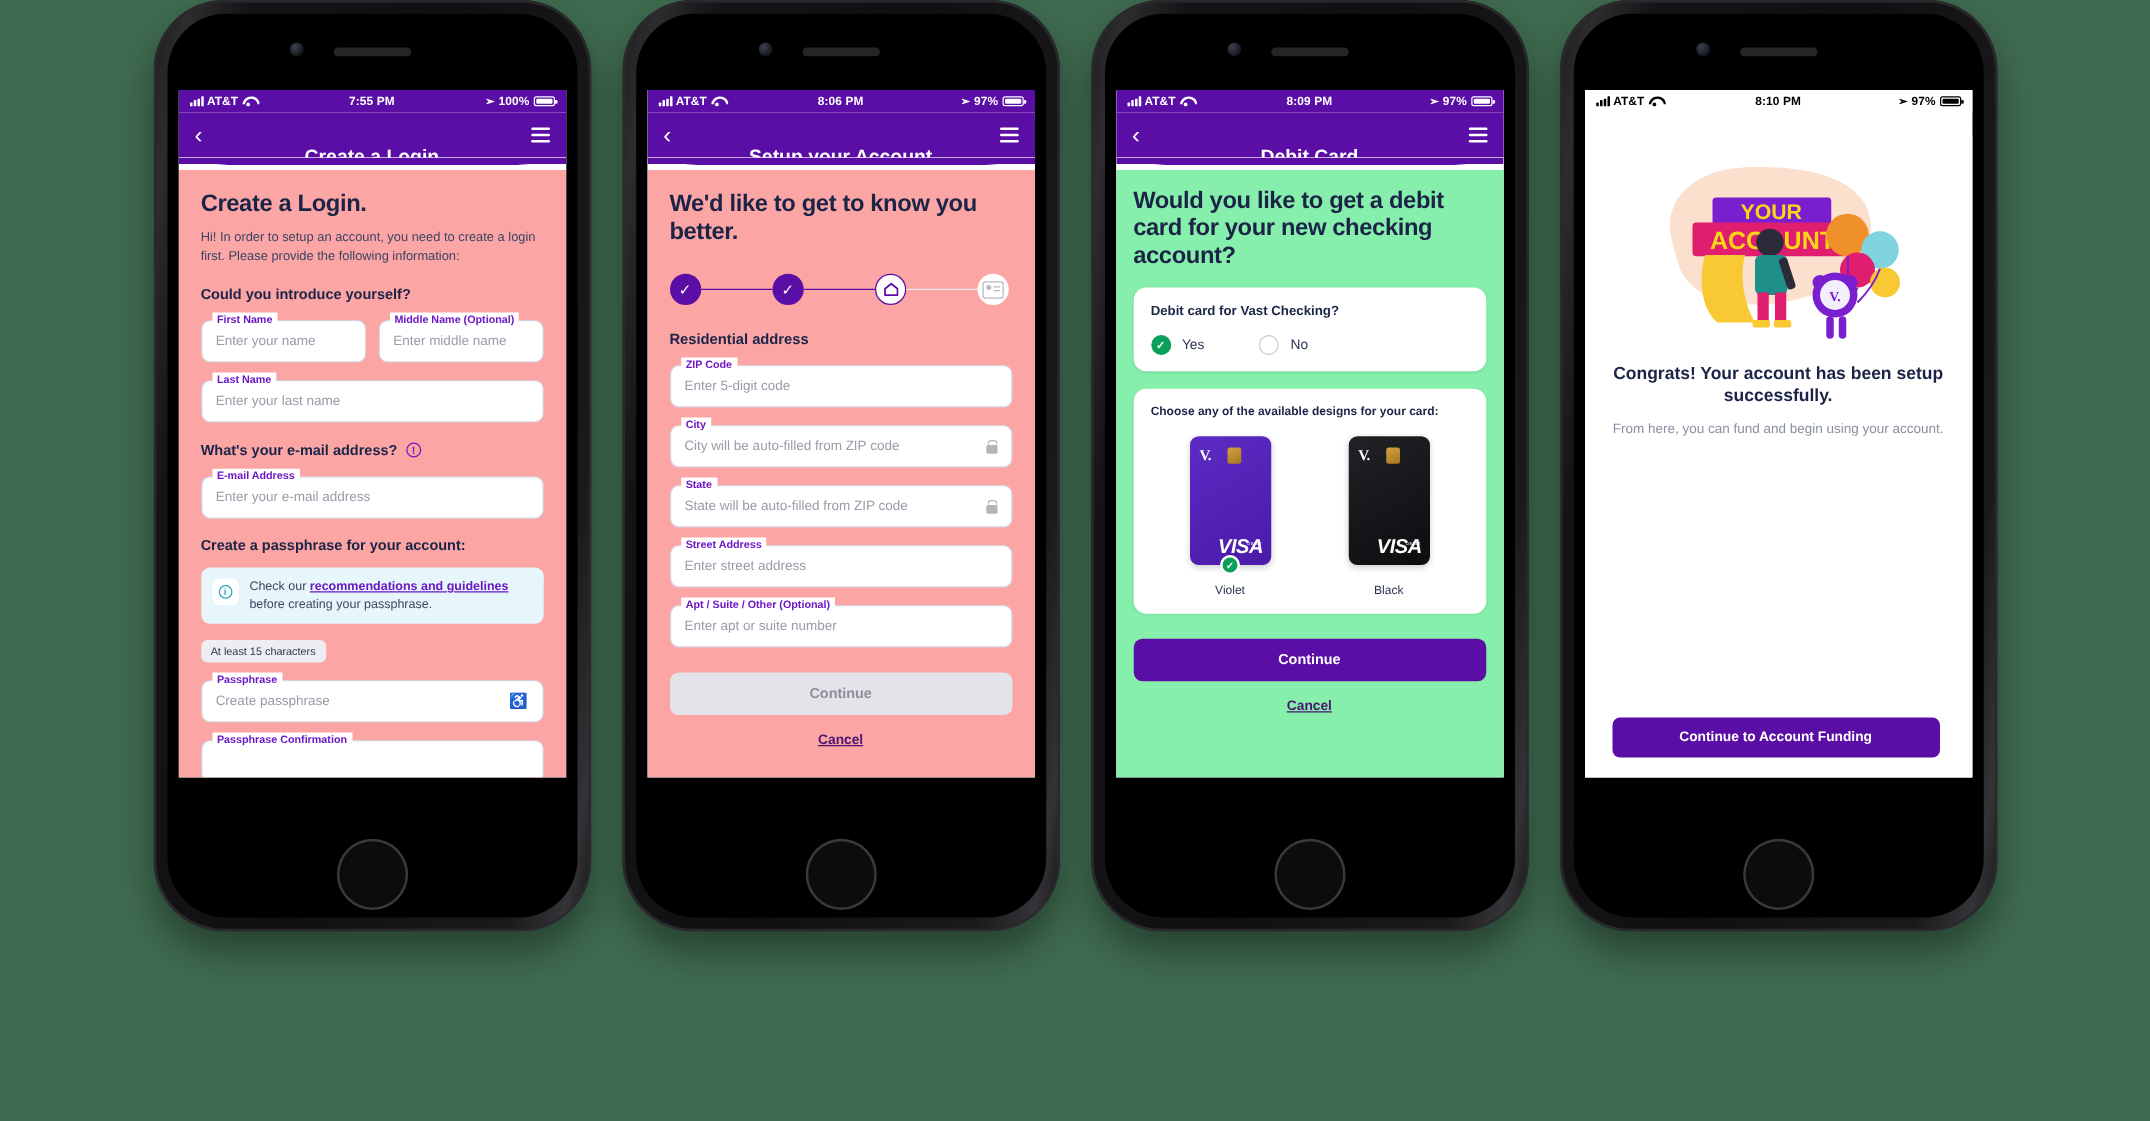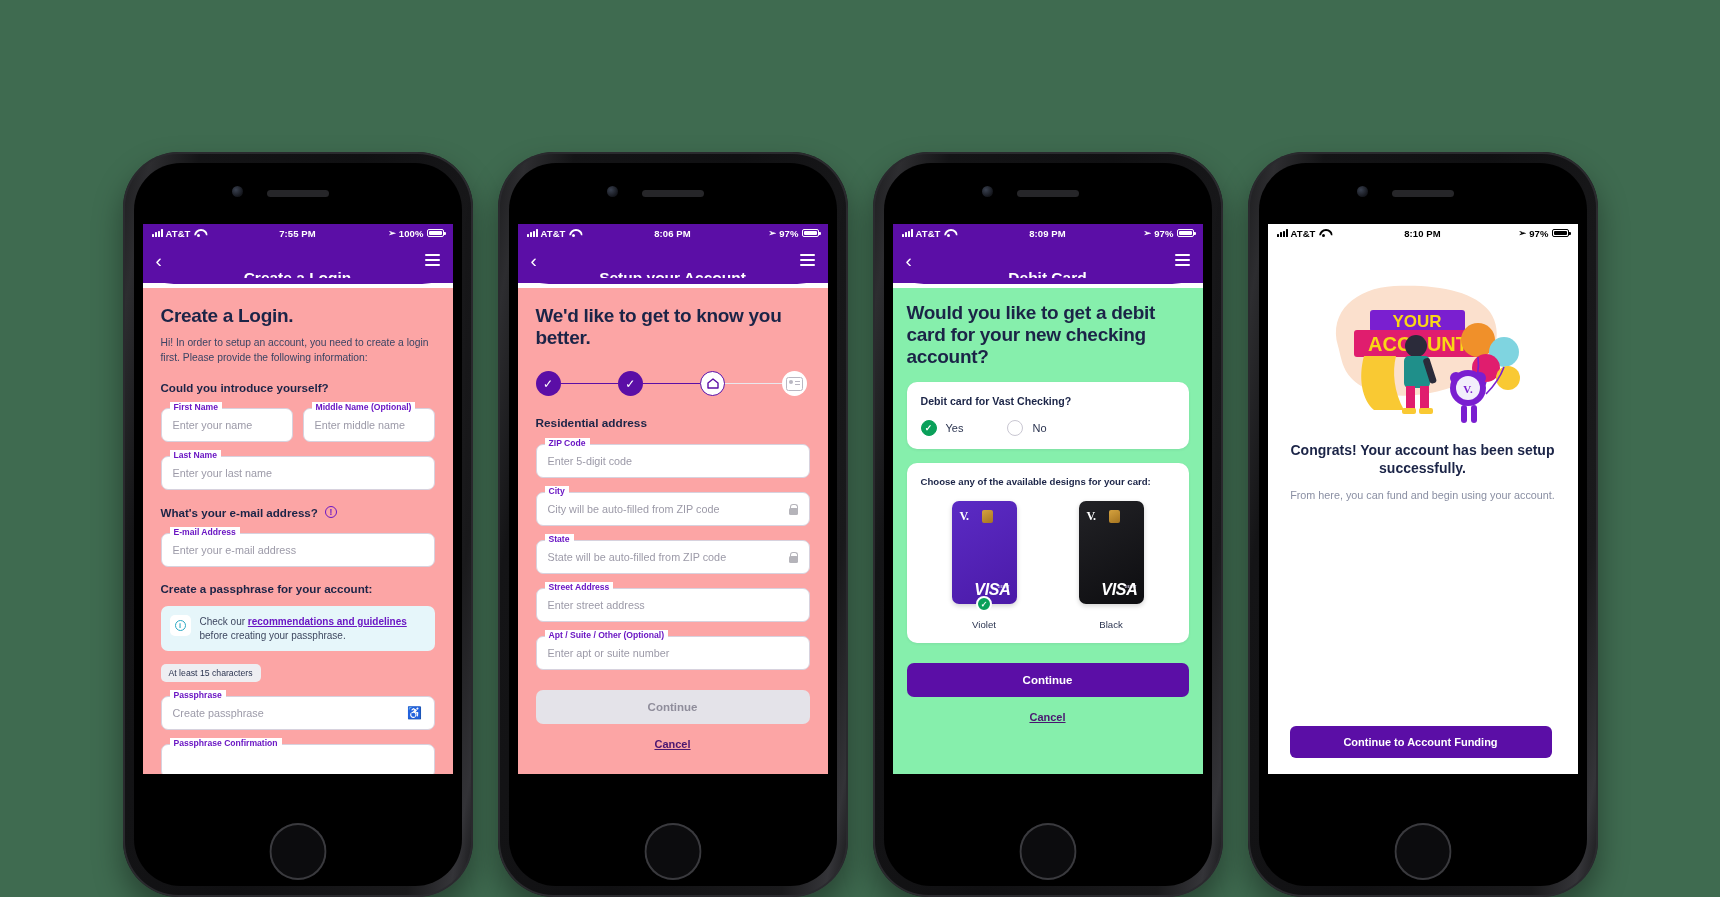--- a/index.html
+++ b/index.html
@@ -3,21 +3,21 @@
 <meta charset="utf-8">
 <style>
   * { box-sizing: border-box; margin: 0; padding: 0; }
   body {
     width: 1720px; height: 897px;
     background: #3f6b50;
     font-family: "Liberation Sans", sans-serif;
     overflow: hidden;
     position: relative;
   }
-  .stage { position: absolute; inset: 0; display: flex; align-items: flex-end; justify-content: center; gap: 25px; }
+  .stage { position: absolute; inset: 0; display: flex; align-items: flex-start; justify-content: center; gap: 25px; }
 
   
   .phone { position: relative; width: 350px; height: 745px; flex: 0 0 auto; }
   .phone-body {
     position: absolute; inset: 0;
     background: linear-gradient(100deg,#1c1c1e 0%,#2d2d30 6%,#141416 16%,#101012 50%,#1a1a1c 86%,#343438 95%,#151517 100%);
     border-radius: 56px;
     box-shadow: 0 16px 30px rgba(0,0,0,.38), inset 0 0 0 2px #2a2a2e;
   }
   .phone-inner {

